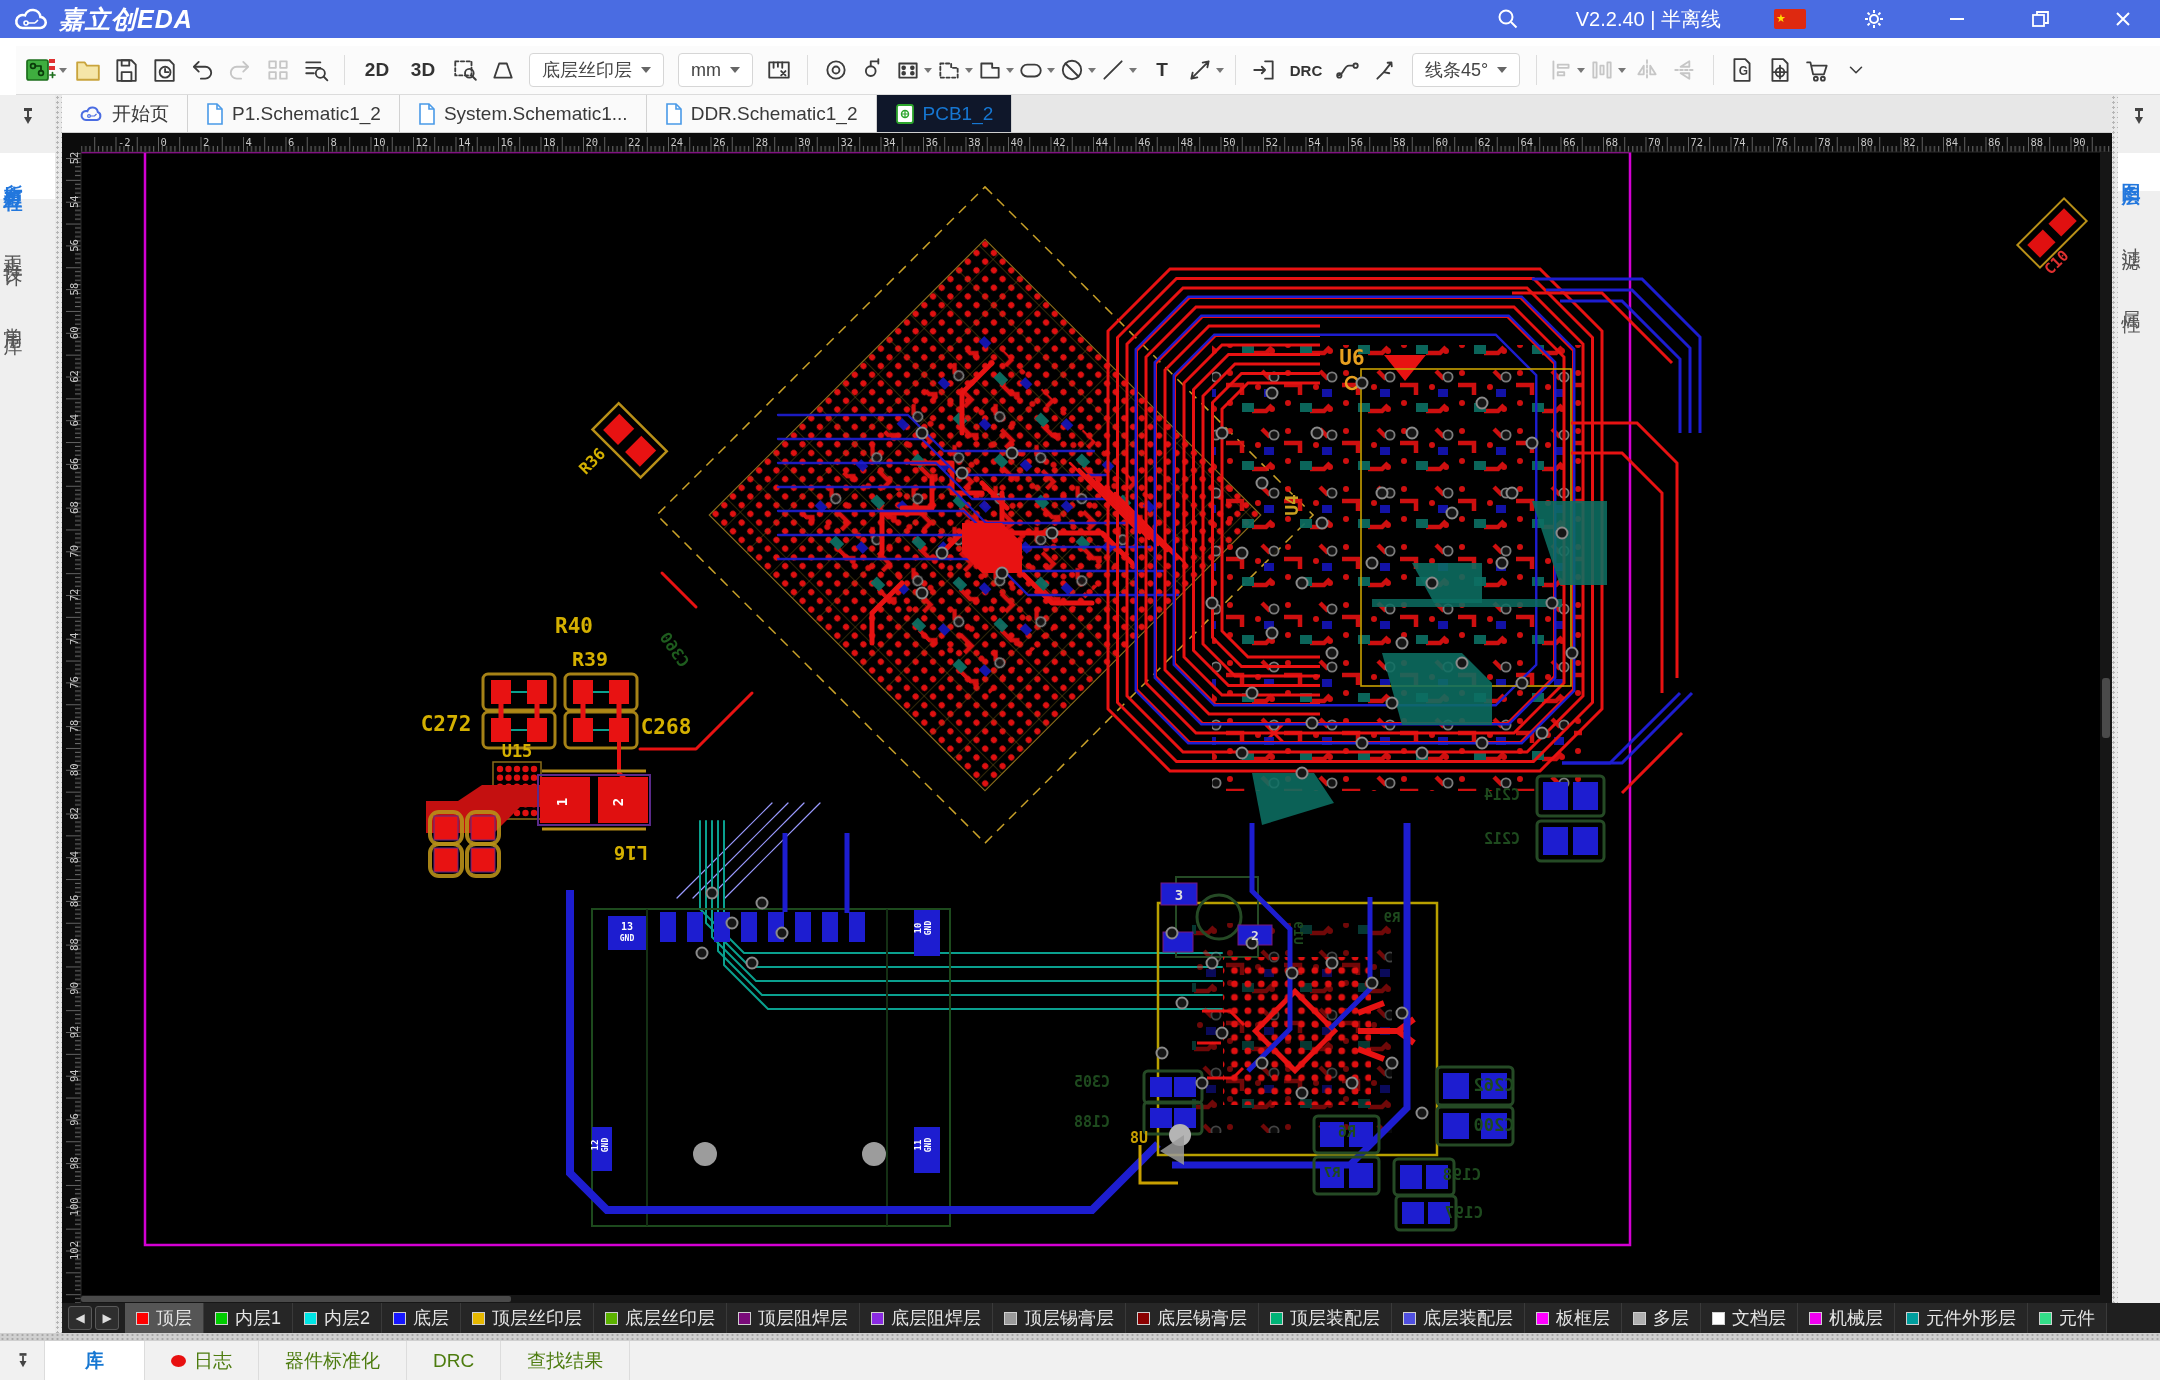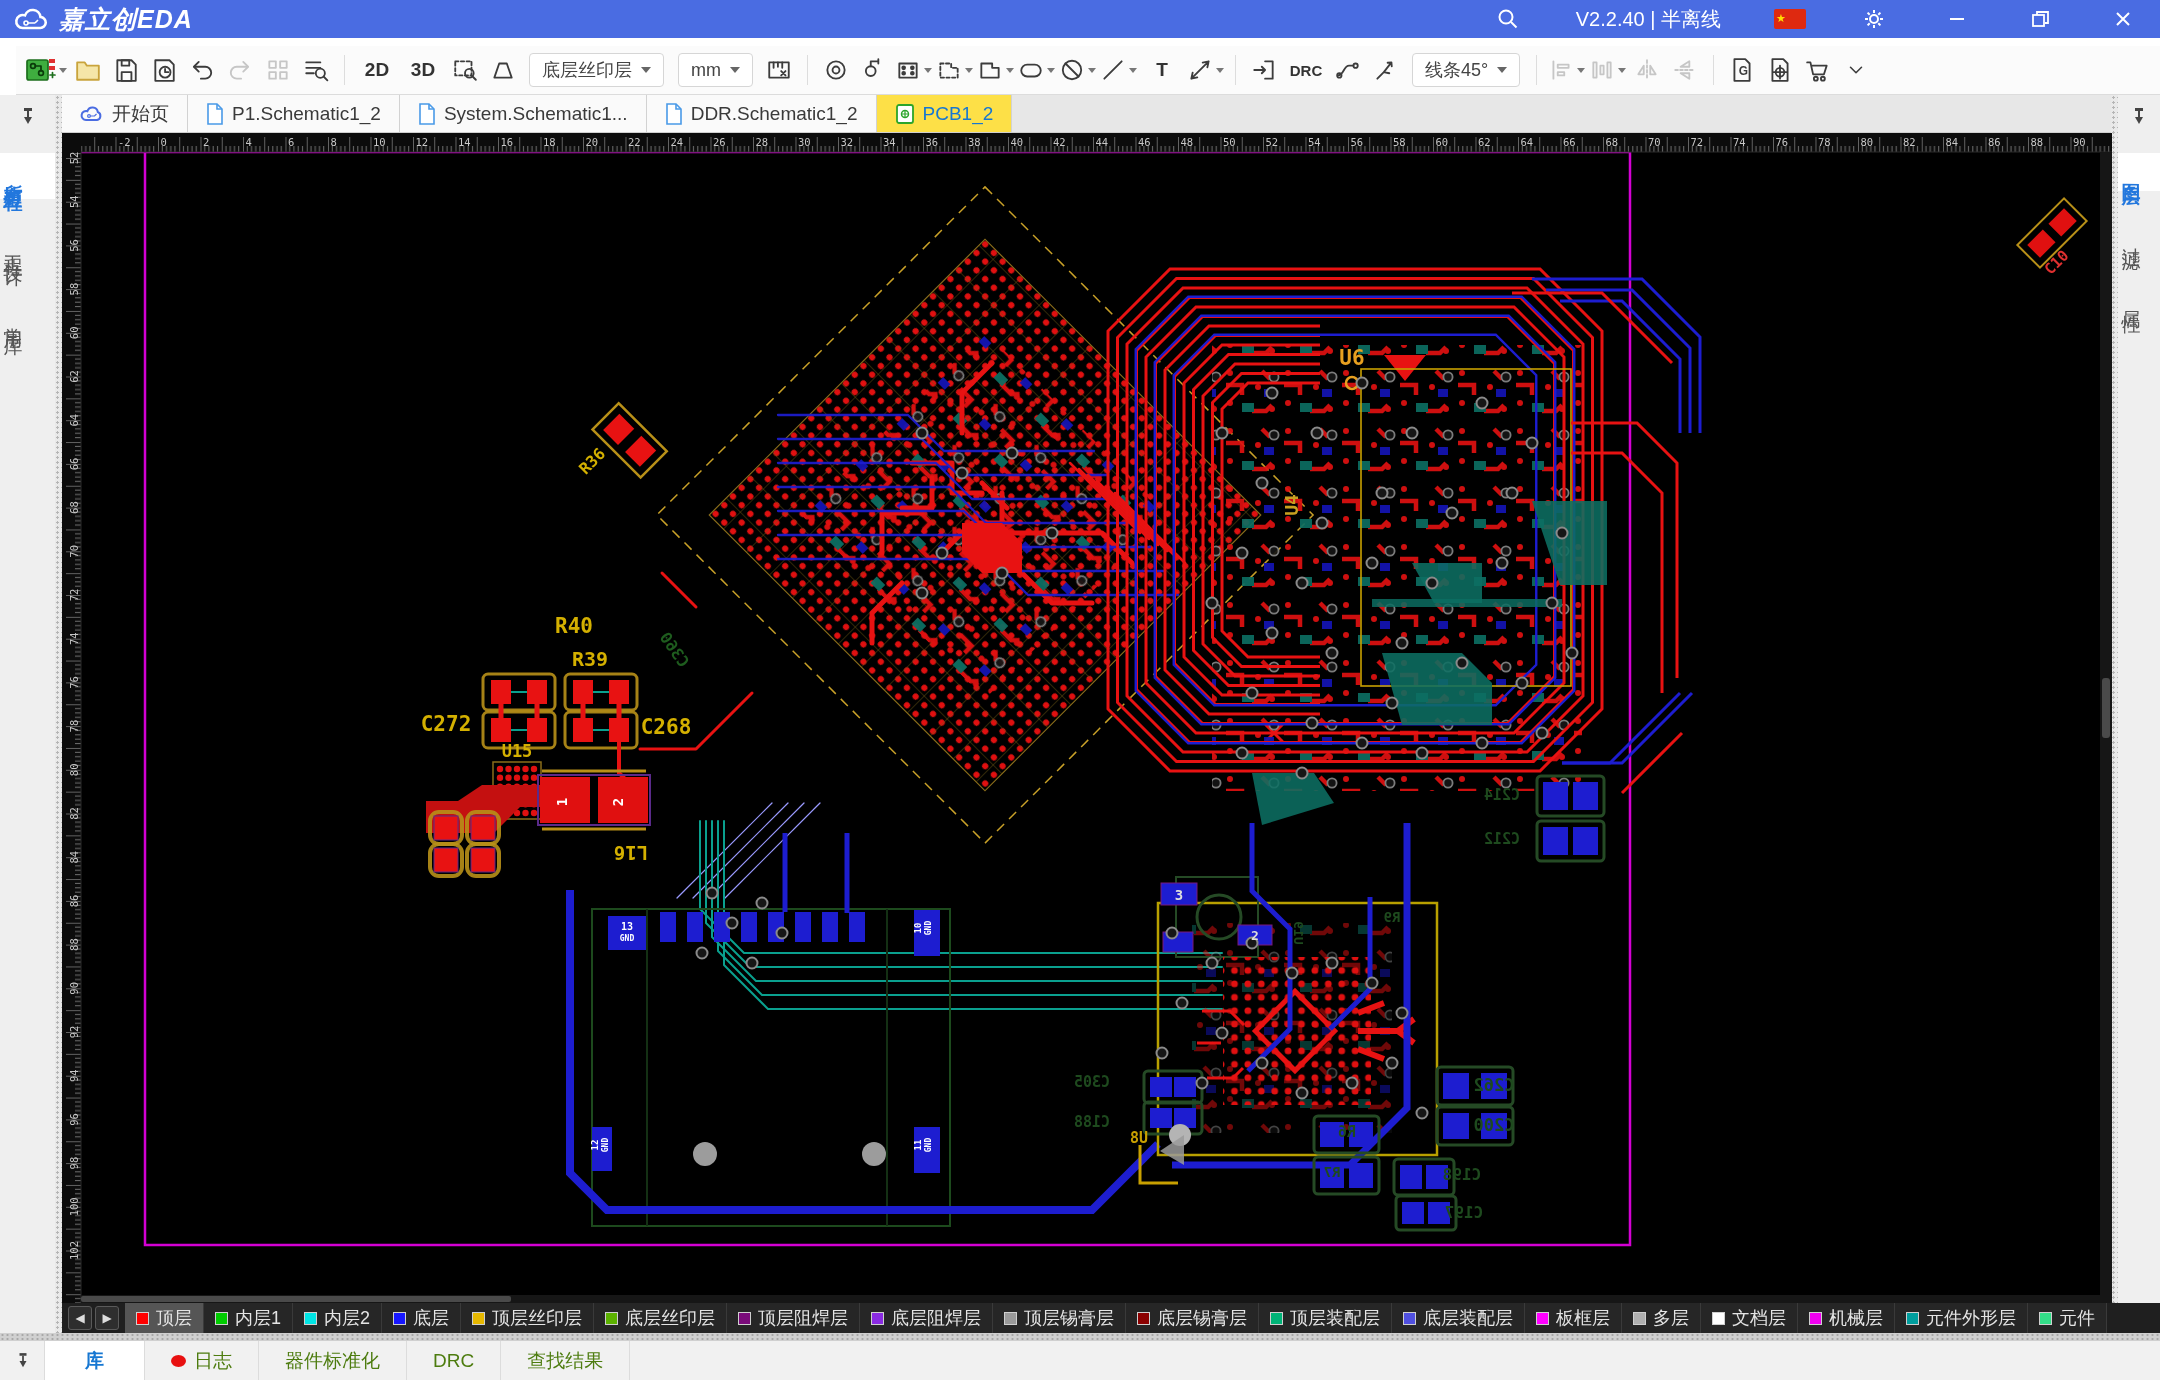--- a/index.html
+++ b/index.html
@@ -30,21 +30,21 @@
   .tselect{height:32px;border:1px solid #d6d6d6;border-radius:4px;background:#fff;
            display:flex;align-items:center;padding:0 12px;font-size:18px;color:#444;margin:0 7px;}
   .car{width:0;height:0;border-left:5px solid transparent;border-right:5px solid transparent;
        border-top:6px solid #666;margin-left:9px;}
   .car.s{border-left-width:4px;border-right-width:4px;border-top-width:5px;margin-left:3px;border-top-color:#777;}
   
   .tabbar{position:absolute;left:62px;top:95px;width:2098px;height:38px;background:#e7e7e7;
           display:flex;align-items:stretch;border-bottom:1px solid #cfcfcf;box-sizing:border-box;}
   .dtab{display:flex;align-items:center;gap:8px;padding:0 18px;background:#fafafa;
         border-right:1px solid #d2d2d2;font-size:19px;color:#3a3a3a;white-space:nowrap;}
-  .dtab.active{background:#fde047;color:#1677d2;}
+  .dtab.active{background:#0f172a;color:#1677d2;}
   
   .ldock{position:absolute;left:0;top:95px;width:55px;height:1246px;background:#efefef;
          display:flex;flex-direction:column;align-items:center;}
   .rdock{position:absolute;left:2118px;top:95px;width:42px;height:1208px;background:#efefef;
          display:flex;flex-direction:column;align-items:center;}
   .vtab{writing-mode:vertical-lr;text-orientation:upright;letter-spacing:4px;font-size:19px;
         color:#555;padding:15px 0;margin-top:26px;width:100%;text-align:center;}
   .vtab.active{background:#fff;color:#2277dd;font-weight:bold;}
   .pin{margin-top:12px;}
   .handle{position:absolute;top:95px;width:7px;height:1246px;background:#e9e9e9;

